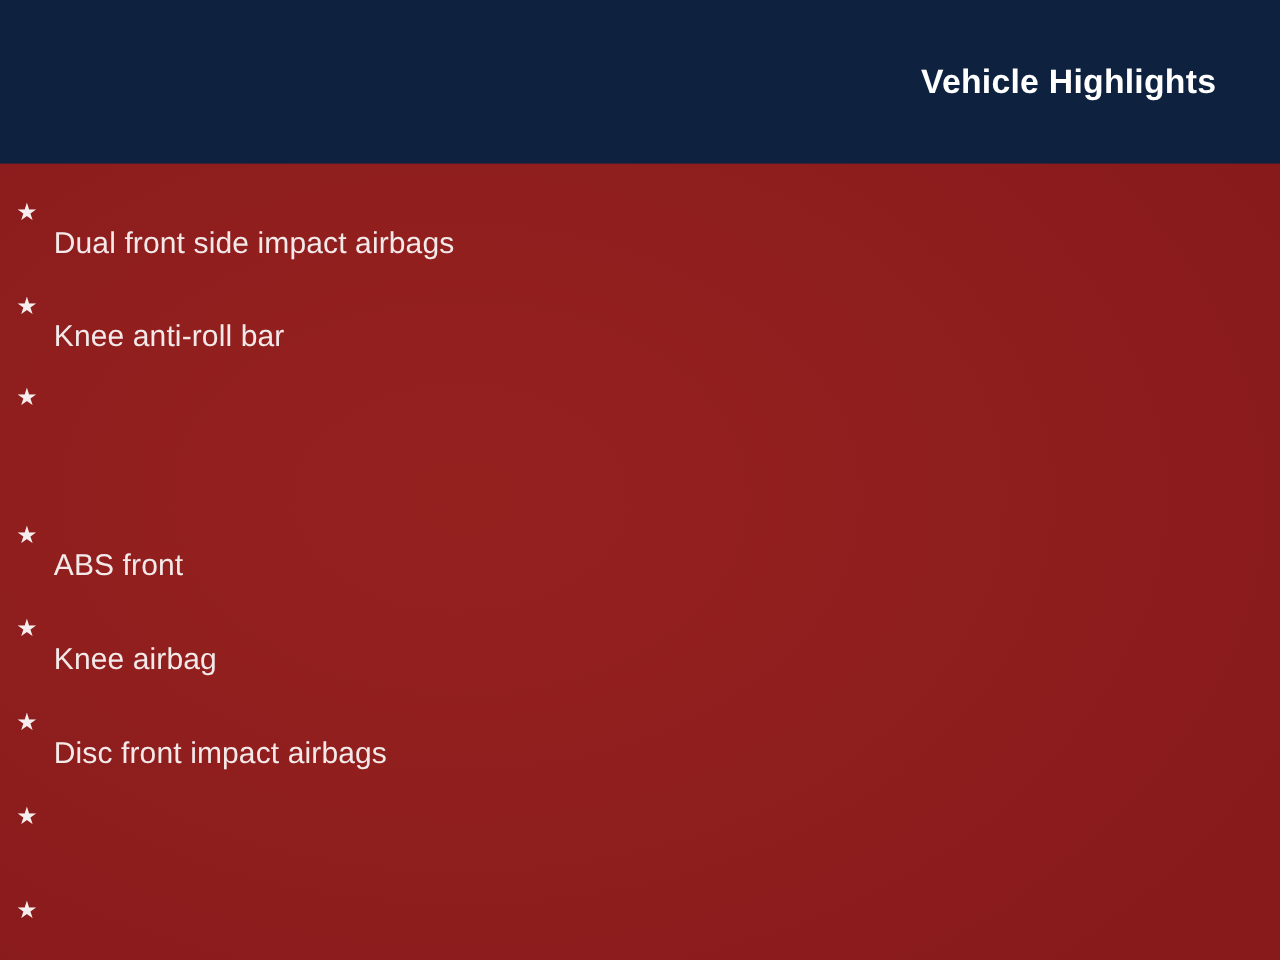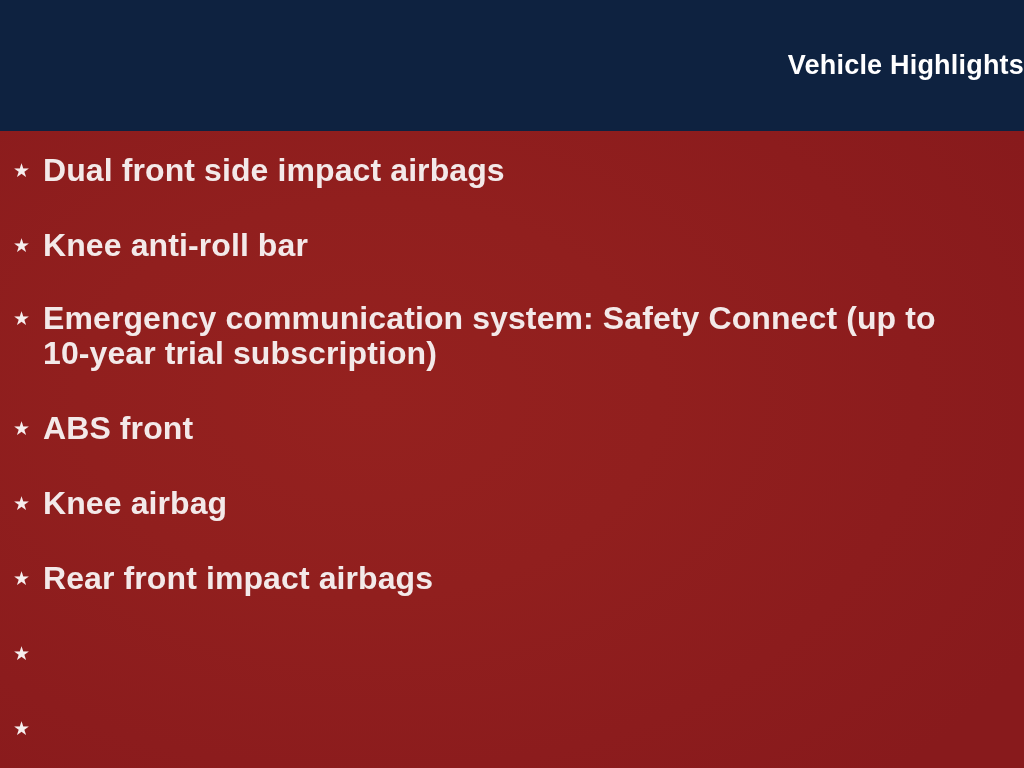--- a/index.html
+++ b/index.html
@@ -29,20 +29,21 @@
     position: absolute;
     left: 0;
     top: 0;
     width: 1024px;
     height: 131px;
     background: #0e2240;
     display: flex;
     align-items: center;
     justify-content: flex-end;
     box-sizing: border-box;
+    padding-right: 51px;
   }
   .header-title {
     color: #ffffff;
     font-size: 27px;
     font-weight: bold;
     letter-spacing: 0.2px;
     line-height: 1;
     margin: 0;
     white-space: nowrap;
     text-align: right;
@@ -91,25 +92,26 @@
     color: #f6eeee;
     font-size: 19px;
     line-height: 35px;
     text-align: left;
     user-select: none;
   }
 
   .bullet-text {
     flex: 1 1 auto;
     color: #f3e9e9;
-    font-size: 32px;
+    font-size: 24px;
     line-height: 35px;
-    font-weight: bold;
+    font-weight: normal;
     letter-spacing: 0.1px;
     max-width: 905px;
+    margin-top: 24px;
   }
 </style>
 </head>
 <body>
 
 <div class="slide">
 
   <div class="header">
     <h1 class="header-title">Vehicle Highlights</h1>
   </div>
@@ -120,33 +122,32 @@
     <li class="bullet-item" style="position: absolute; left: 0px; top: 22px; width: 1024px;">
           <span class="bullet-star">★</span>
           <span class="bullet-text">Dual front side impact airbags</span>
         </li>
         <li class="bullet-item" style="position: absolute; left: 0px; top: 97px; width: 1024px;">
           <span class="bullet-star">★</span>
           <span class="bullet-text">Knee anti-roll bar</span>
         </li>
         <li class="bullet-item" style="position: absolute; left: 0px; top: 170px; width: 1024px;">
           <span class="bullet-star">★</span>
-          <span class="bullet-text">Emergency communication system: Safety Connect (up to 10-year trial subscription)</span>
         </li>
         <li class="bullet-item" style="position: absolute; left: 0px; top: 280px; width: 1024px;">
           <span class="bullet-star">★</span>
           <span class="bullet-text">ABS front</span>
         </li>
         <li class="bullet-item" style="position: absolute; left: 0px; top: 355px; width: 1024px;">
           <span class="bullet-star">★</span>
           <span class="bullet-text">Knee airbag</span>
         </li>
         <li class="bullet-item" style="position: absolute; left: 0px; top: 430px; width: 1024px;">
           <span class="bullet-star">★</span>
-          <span class="bullet-text">Rear front impact airbags</span>
+          <span class="bullet-text">Disc front impact airbags</span>
         </li>
         <li class="bullet-item" style="position: absolute; left: 0px; top: 505px; width: 1024px;">
           <span class="bullet-star">★</span>
         </li>
         <li class="bullet-item" style="position: absolute; left: 0px; top: 580px; width: 1024px;">
           <span class="bullet-star">★</span>
         </li>
       </ul>
   </div>
 

